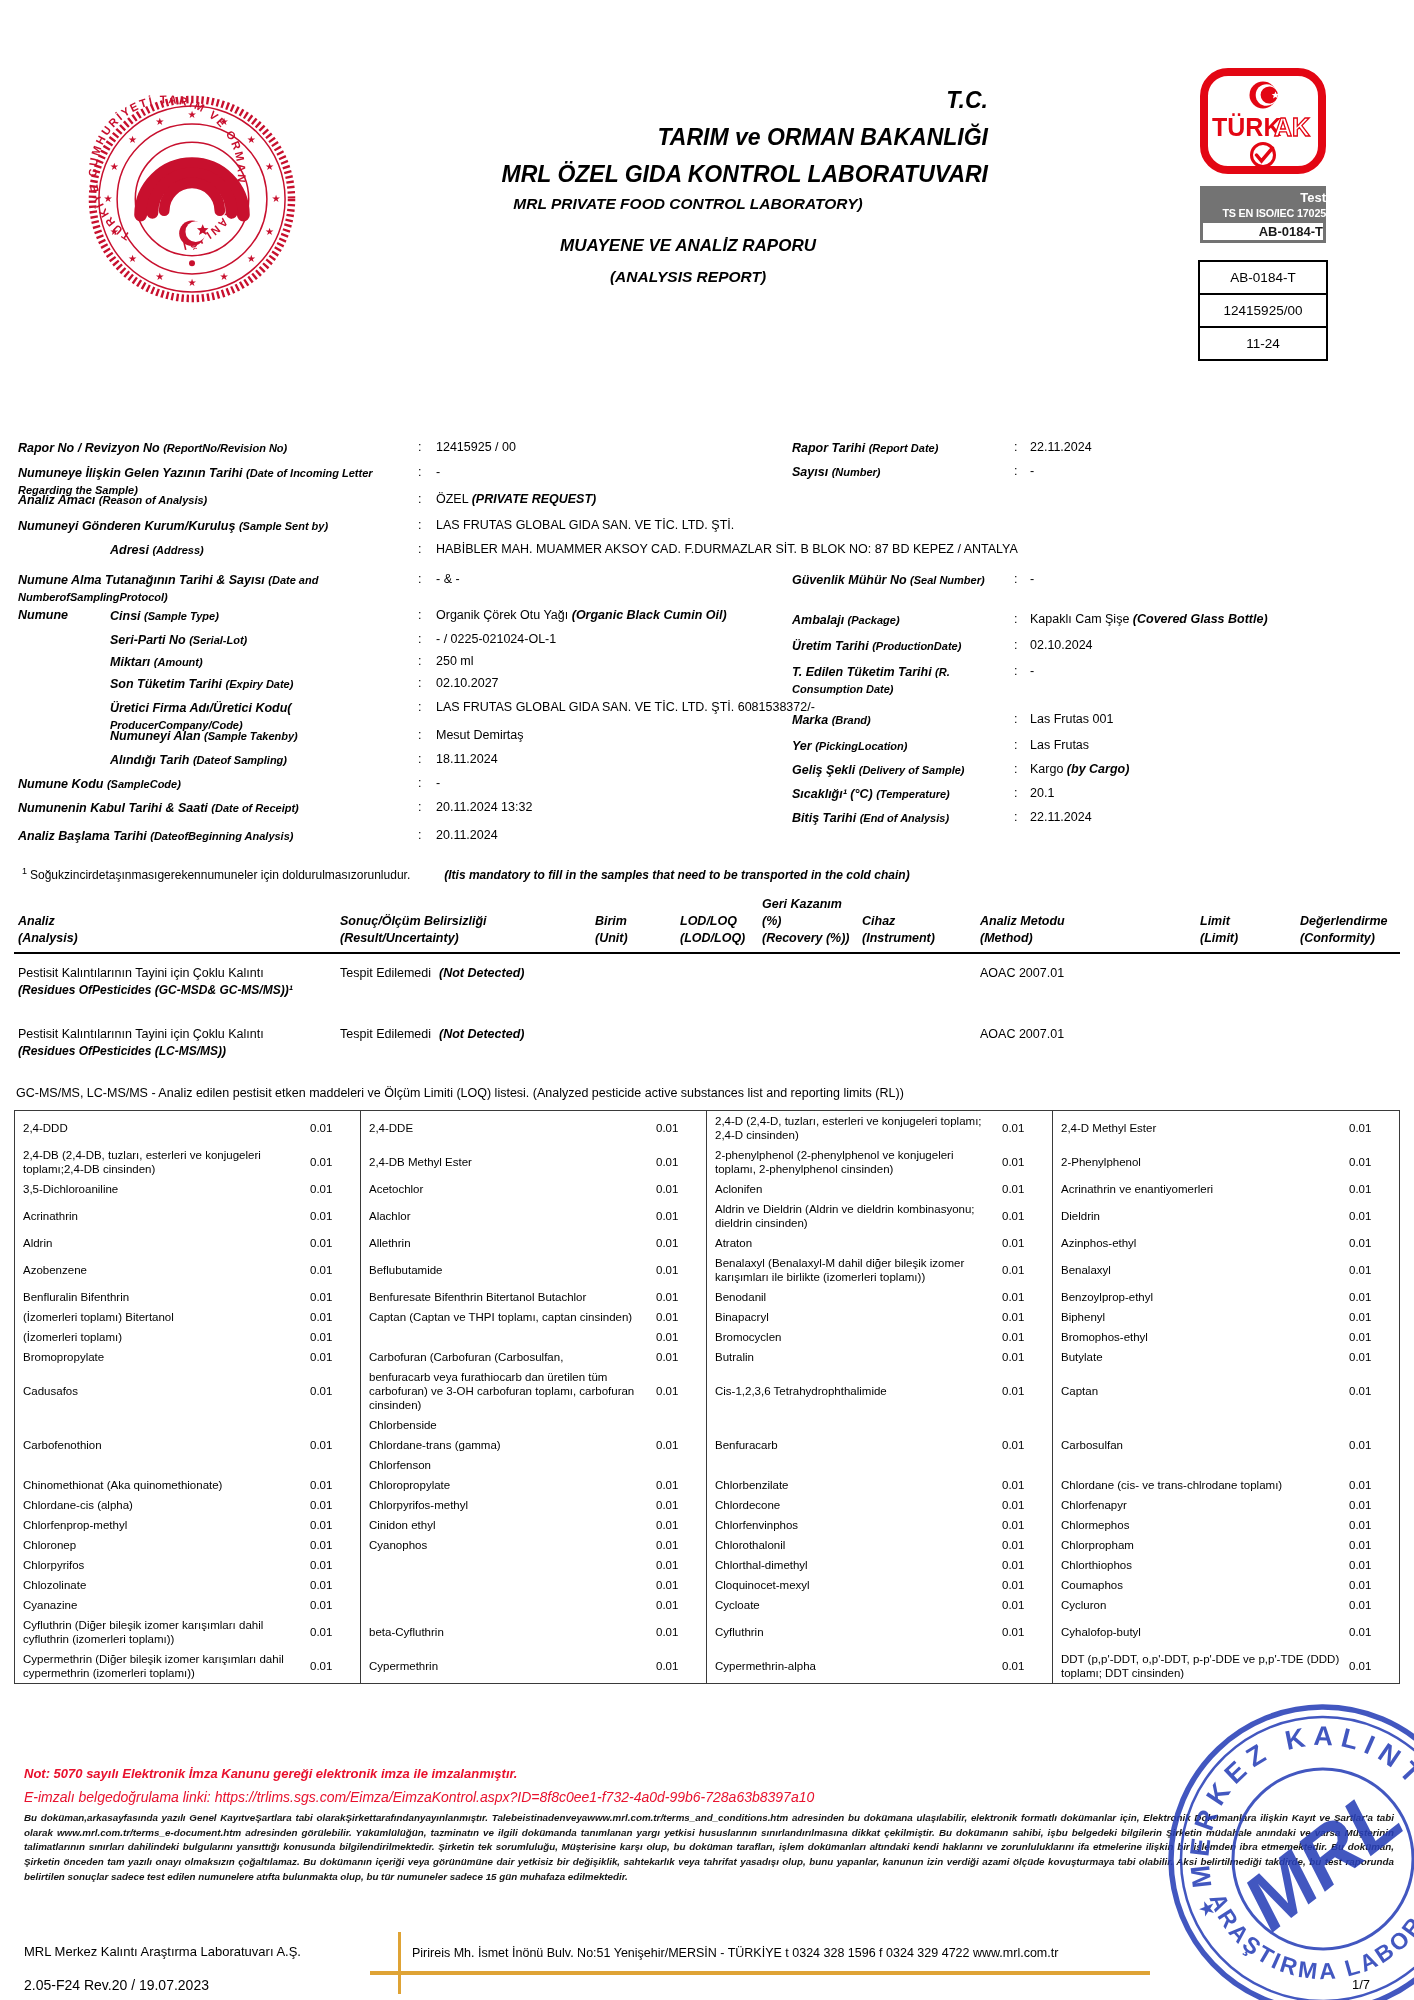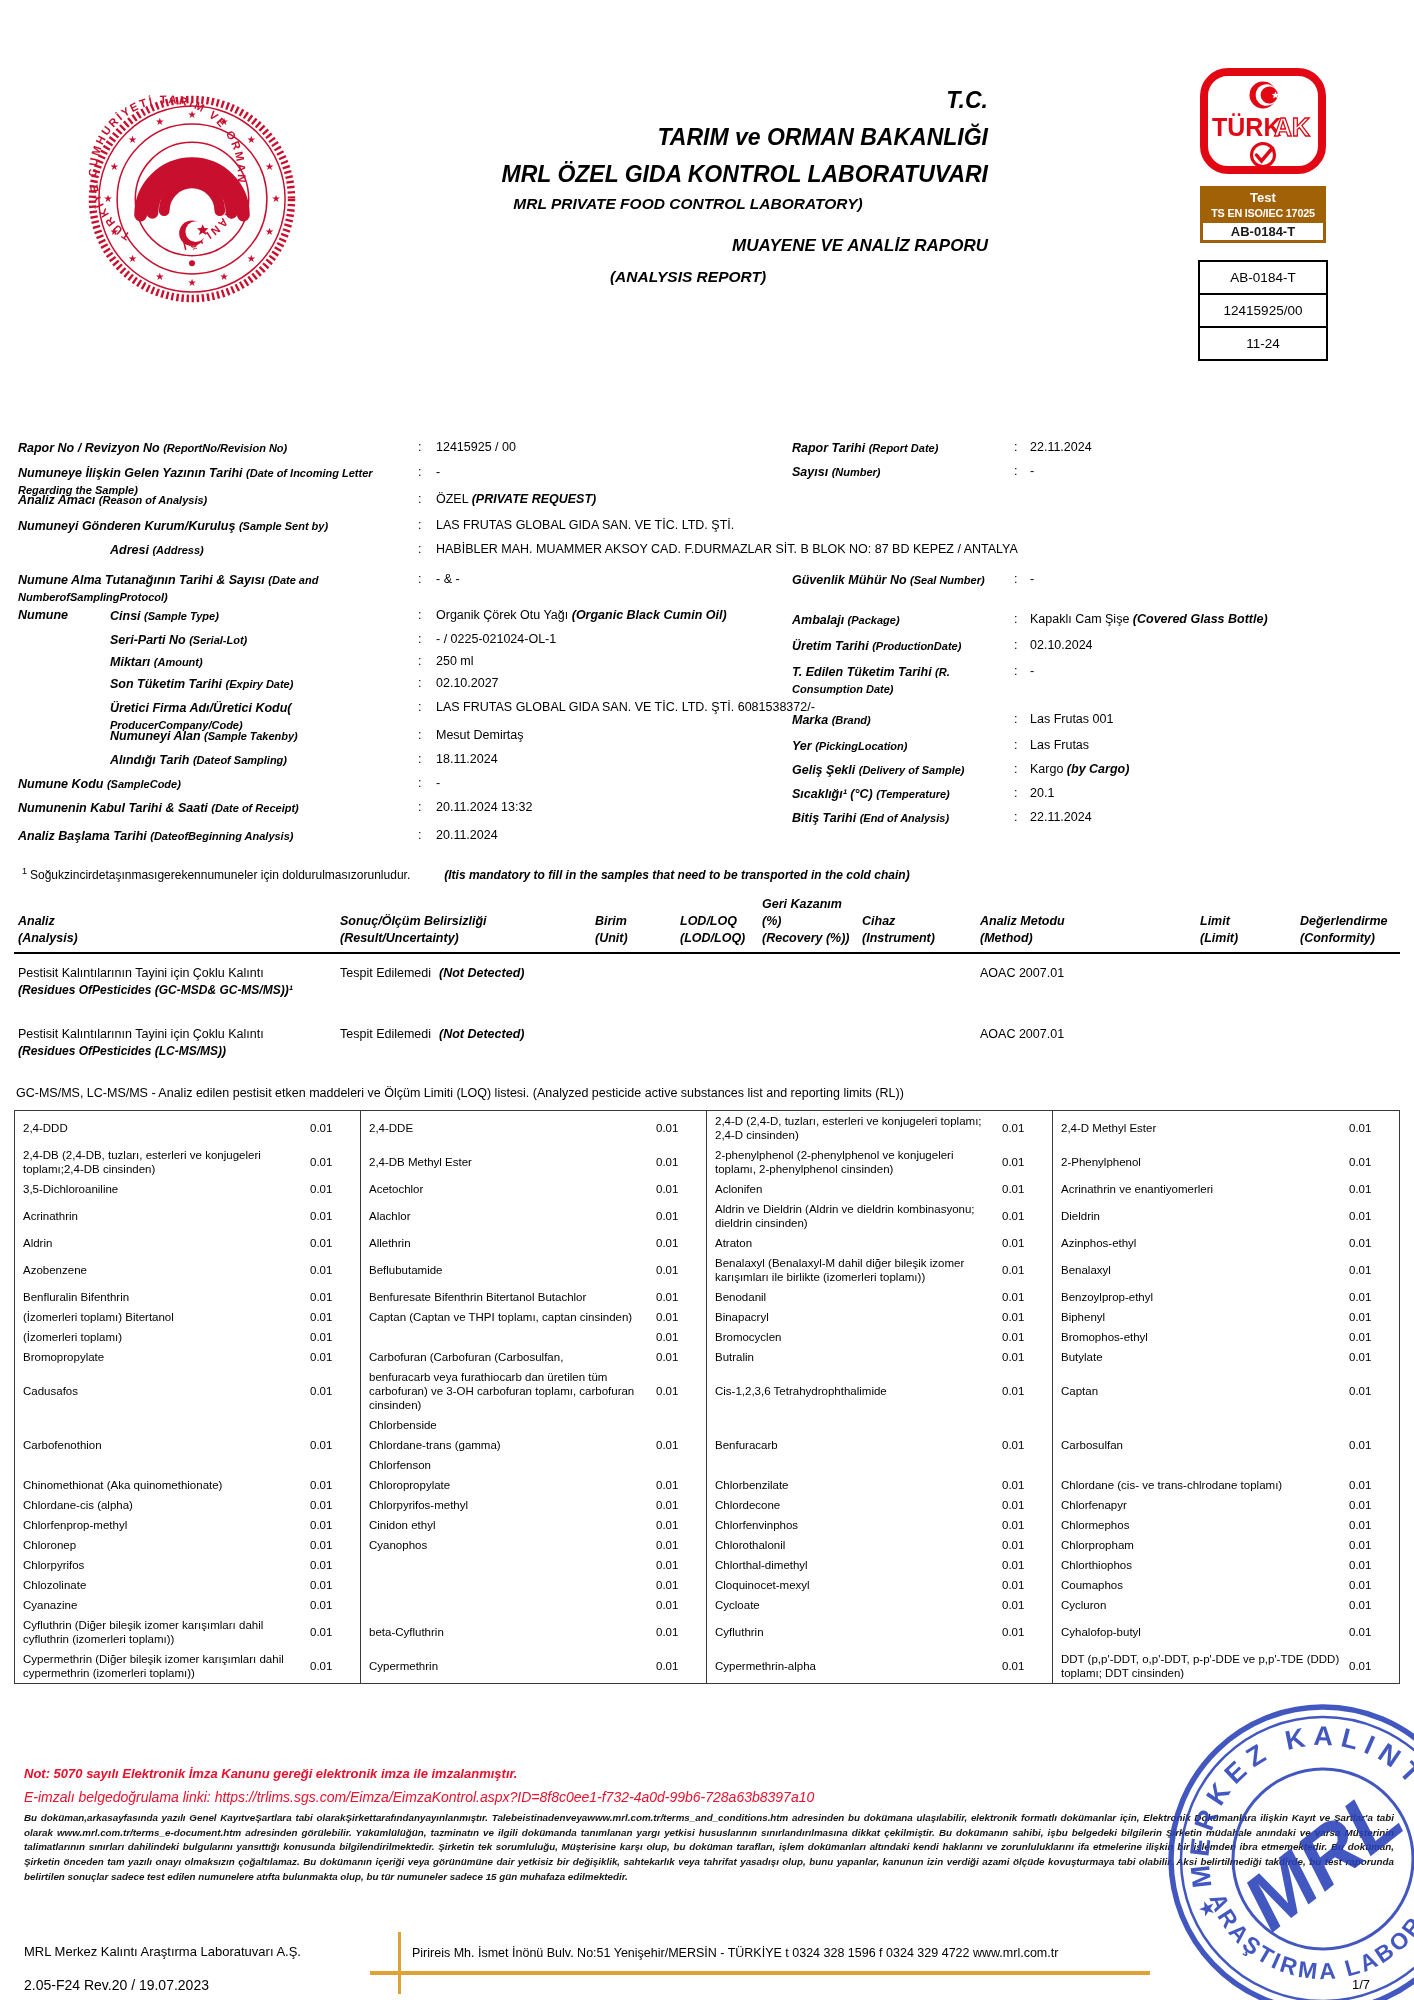--- a/index.html
+++ b/index.html
@@ -3,24 +3,24 @@
 <meta charset="utf-8">
 <style>
   html,body{margin:0;padding:0;background:#888;}
   .page{position:relative;width:1414px;height:2000px;margin:0 auto;background:#fff;overflow:hidden;
         font-family:"Liberation Sans",sans-serif;color:#000;}
   
   .seal{position:absolute;left:85px;top:92px;width:214px;height:214px;}
   .titles{position:absolute;left:388px;top:82px;width:600px;text-align:center;font-weight:bold;font-style:italic;}
   .t1{font-size:23px;line-height:1.6;text-align:right;}
   .t2{font-size:15.5px;line-height:1.5;}
-  .t3{font-size:17px;margin-top:20px;text-align:right;}
+  .t3{font-size:17px;margin-top:20px;}
   .t4{font-size:15.5px;margin-top:12px;}
   .turkak{position:absolute;left:1200px;top:68px;width:126px;height:106px;}
-  .banner{position:absolute;left:1200px;top:186px;width:126px;background:#a16207;color:#fff;text-align:center;
+  .banner{position:absolute;left:1200px;top:186px;width:126px;background:#737373;color:#fff;text-align:right;
           font-weight:bold;padding:4px 0 3px;box-sizing:border-box;}
   .banner .b1{font-size:13px;line-height:1.25;}
   .banner .b2{font-size:10.8px;line-height:1.3;letter-spacing:-0.2px;}
   .banner .bcode{background:#fff;color:#1a1a1a;font-size:13px;margin:3px 3px 0;padding:1px 0;font-style:normal;}
   .accboxes{position:absolute;left:1198px;top:262px;width:130px;}
   .abox{border:2px solid #000;background:#fff;text-align:center;font-size:13.5px;padding:8px 0;margin-top:-2px;box-sizing:border-box;}
   
   .ilab{position:absolute;font-weight:bold;font-style:italic;font-size:12.5px;line-height:1.35;}
   .ilab .en{font-size:11px;}
   .icolon{position:absolute;font-size:12.5px;}

